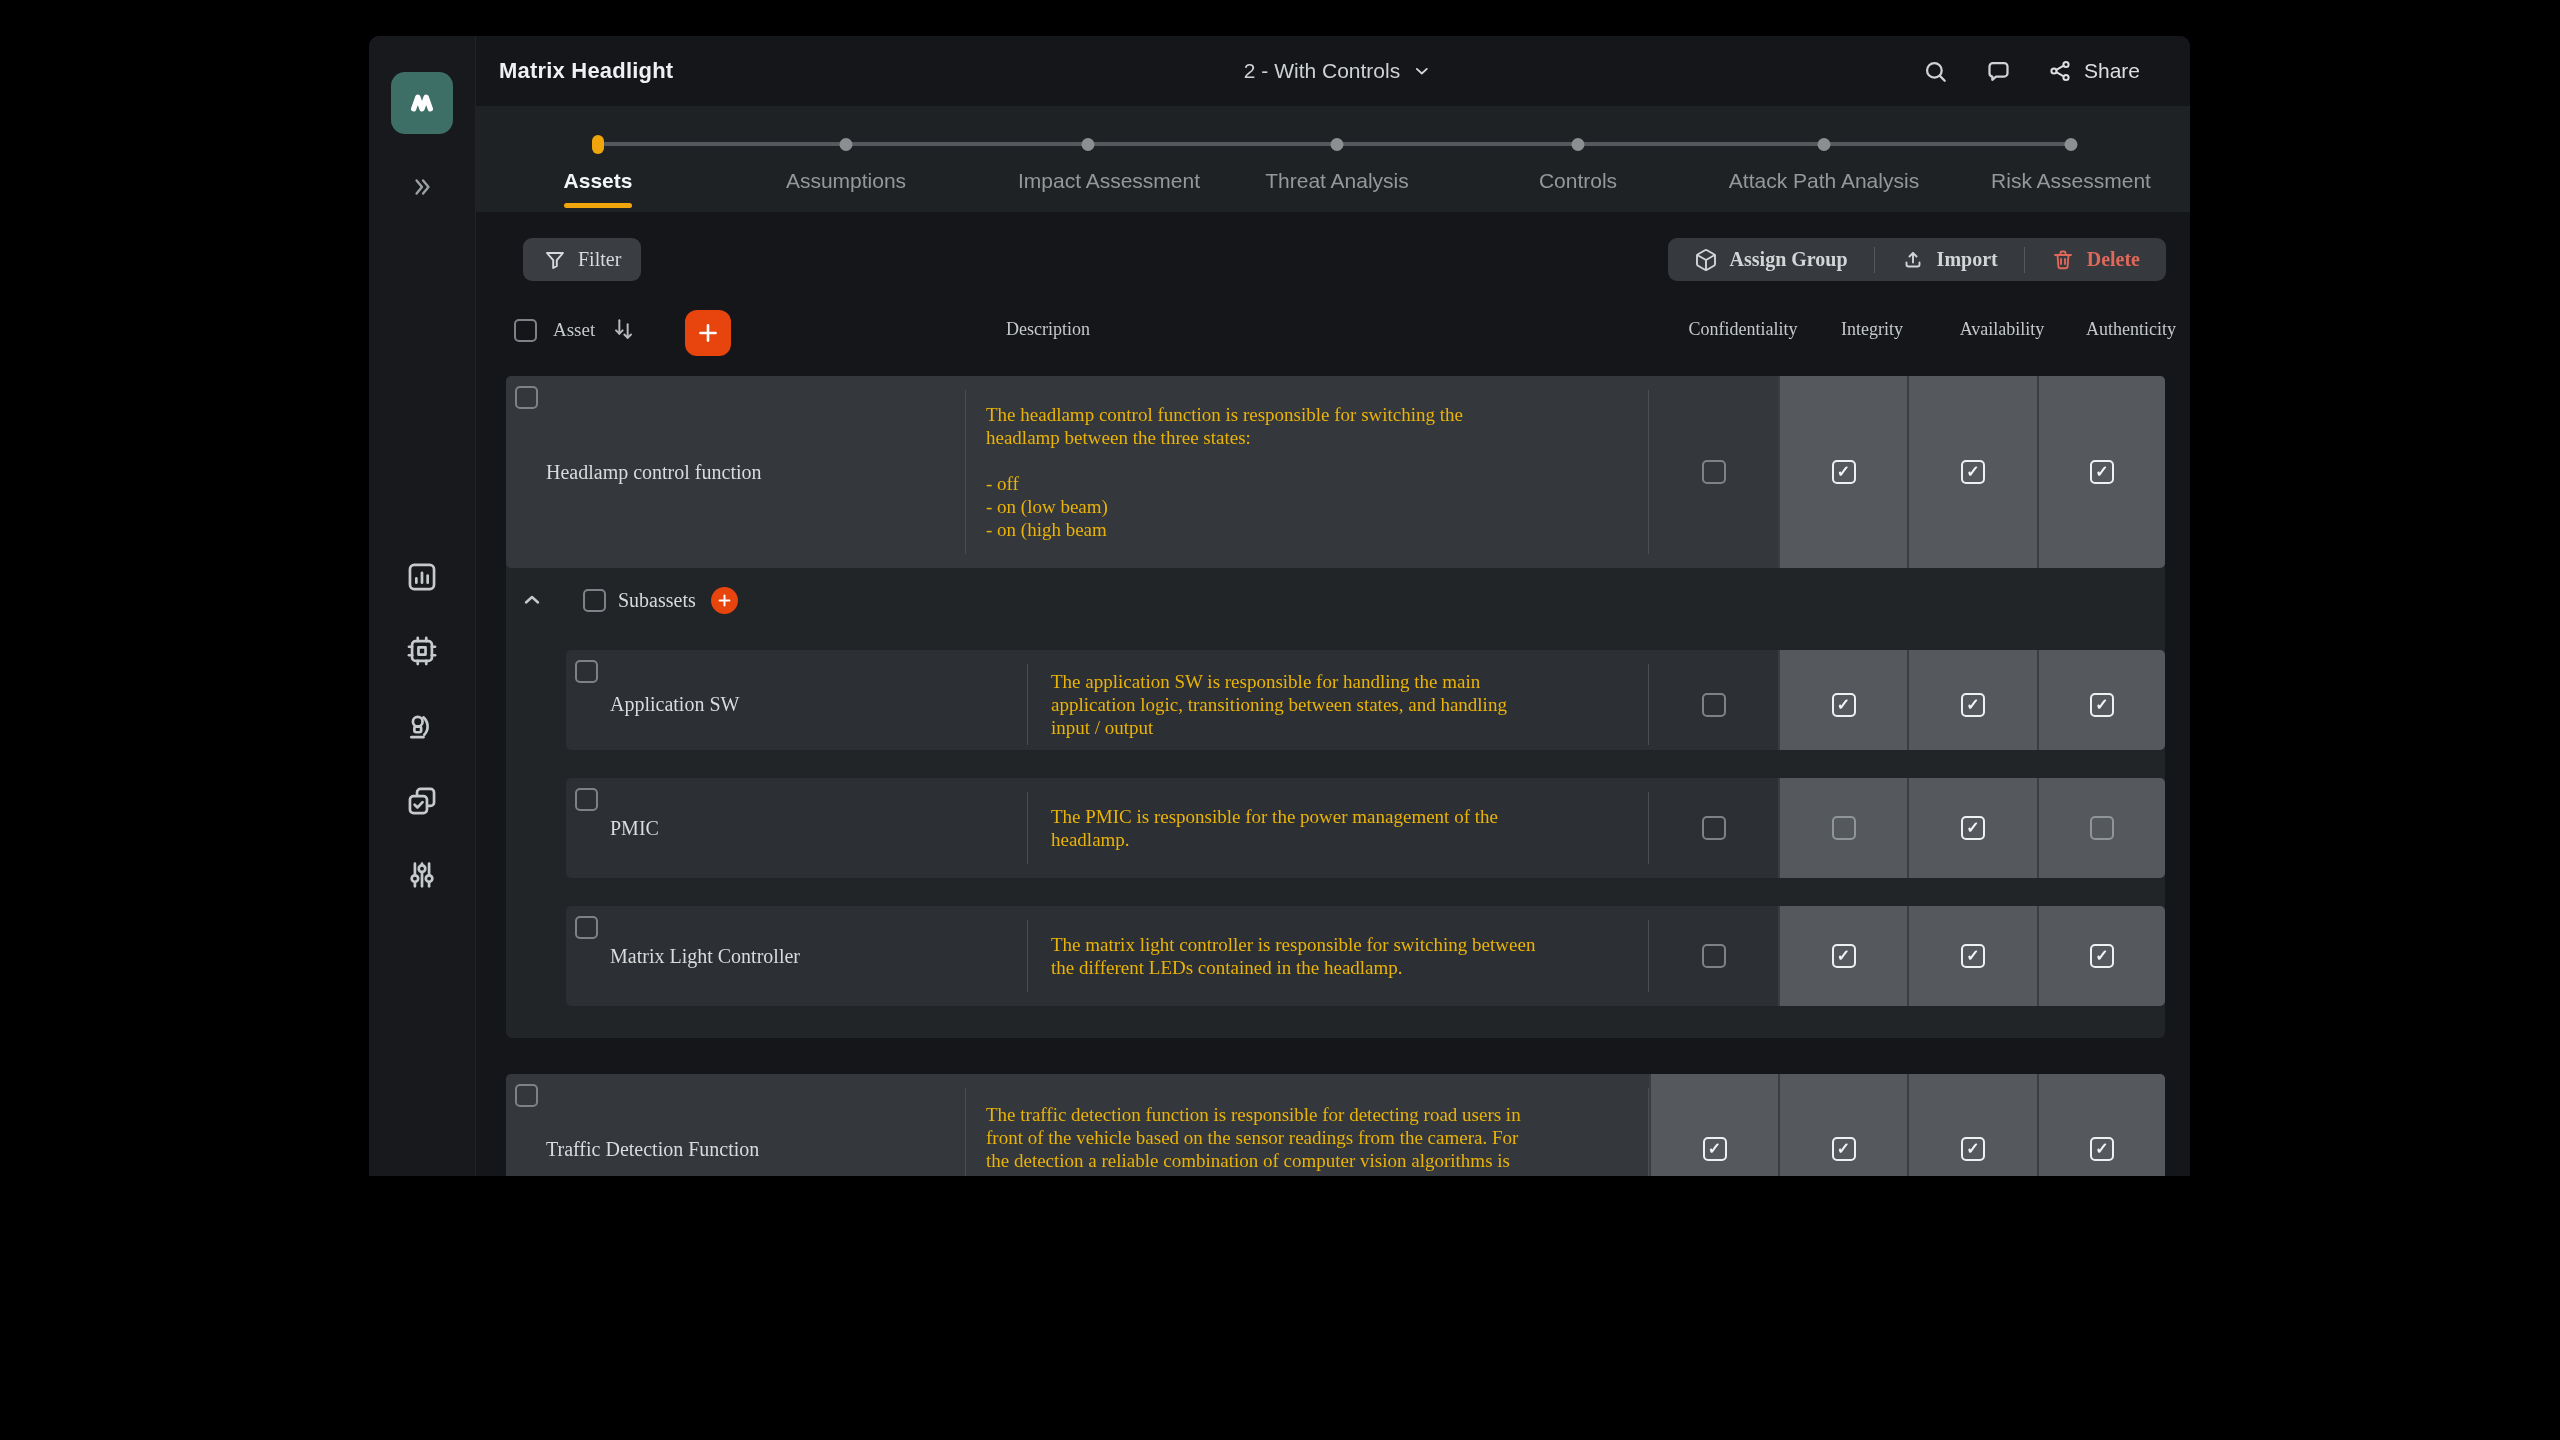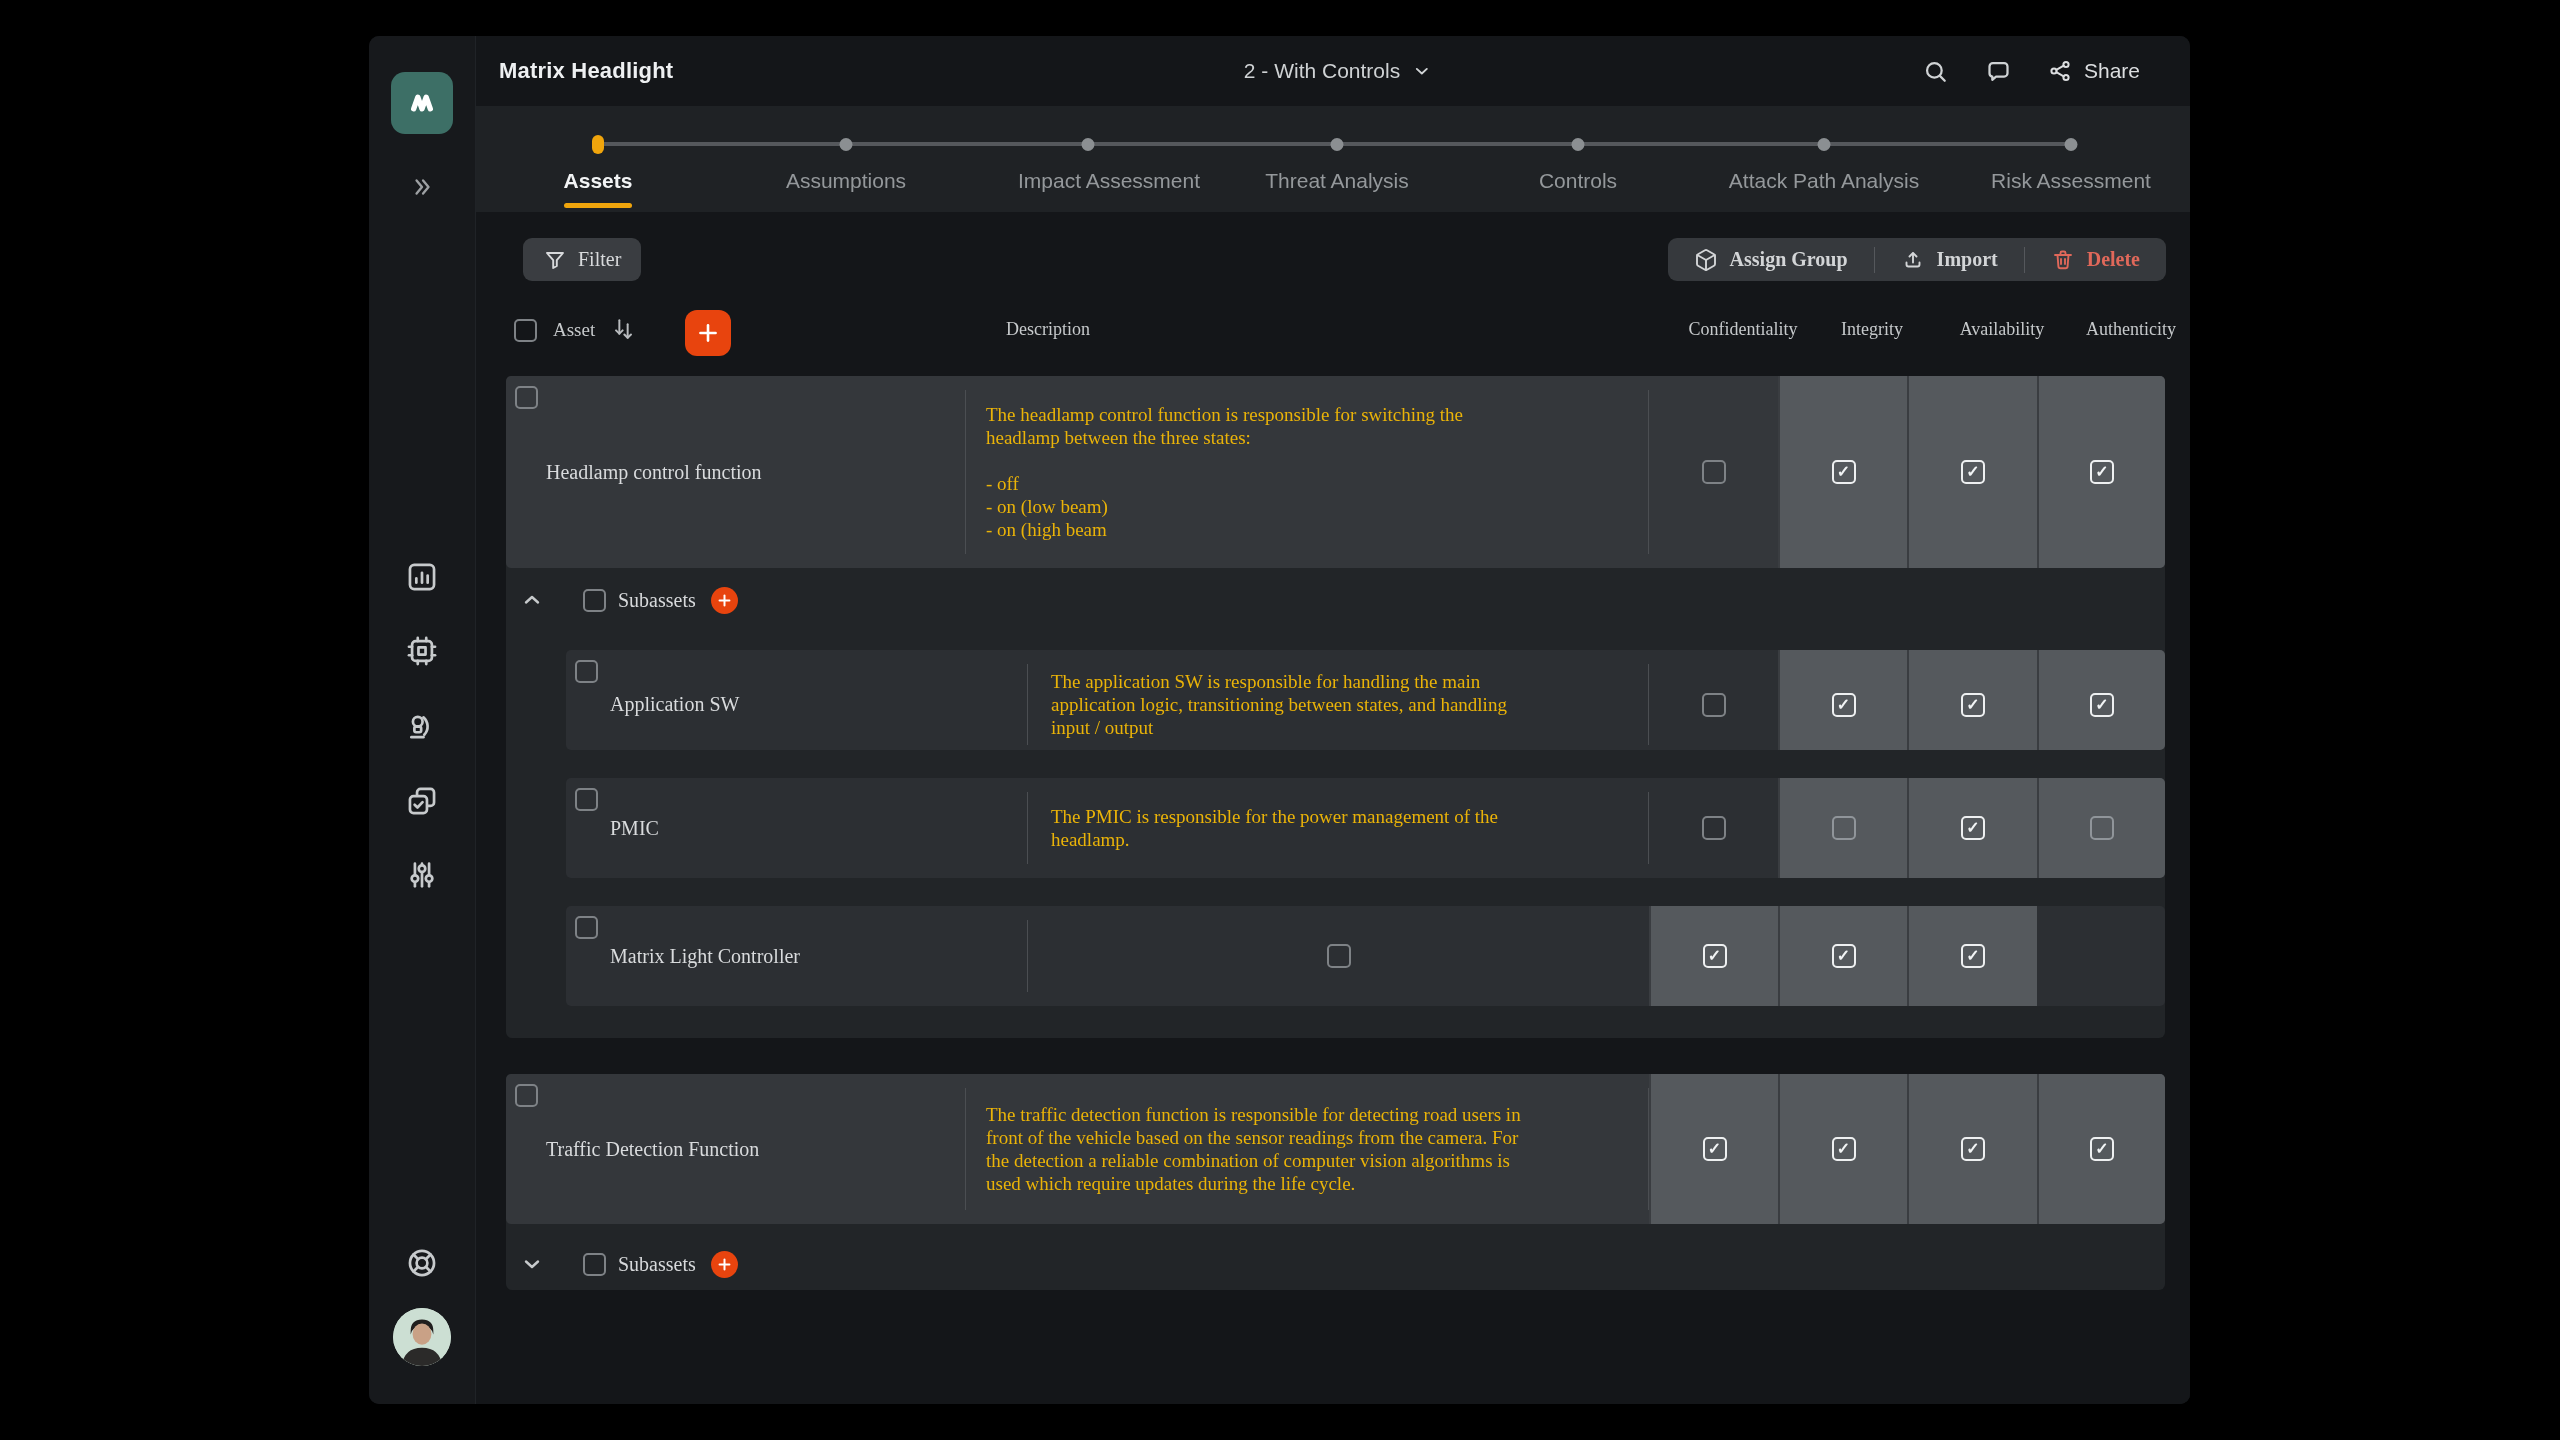--- a/index.html
+++ b/index.html
@@ -1,16 +1,16 @@
 <!DOCTYPE html>
 <html><head>
 <meta charset="utf-8">
 <style>
   html,body{margin:0;padding:0;background:#000;}
-  .stage{position:relative;width:2560px;height:1440px;background:#000;overflow:hidden;
+  .stage{position:relative;width:2560px;height:1176px;background:#000;overflow:hidden;
          font-family:"Liberation Sans","DejaVu Sans",sans-serif;-webkit-font-smoothing:antialiased;}
   .window{position:absolute;left:369px;top:36px;width:1821px;height:1368px;display:flex;
           border-radius:10px;overflow:hidden;background:#141619;}
 
   
   .sidebar{position:relative;width:106px;flex:0 0 106px;background:#17191c;border-right:1px solid #202327;}
   .logo{position:absolute;left:22px;top:36px;width:62px;height:62px;border-radius:14px;background:#3d6f66;
         display:flex;align-items:center;justify-content:center;}
   .collapse-btn{position:absolute;left:40px;top:138px;width:26px;height:26px;color:#9da0a3;cursor:pointer;}
   .side-ico{position:absolute;left:36px;width:34px;height:34px;color:#c7cacc;}
@@ -401,20 +401,24 @@
                 <div class="sec-cell lit">
                     <div class="cb dim"></div>
                   </div>
               </div>
 
               <div class="arow sub" style="height:100px">
                 <div class="name-cell">
                   <div class="cb"></div>
                   <div class="asset-name">Matrix Light Controller</div>
                 </div>
+                <div class="desc-cell">
+                  <div class="desc-text">The matrix light controller is responsible for switching between
+the different LEDs contained in the headlamp.</div>
+                </div>
                 <div class="sec-cell">
                     <div class="cb"></div>
                   </div>
                 <div class="sec-cell lit">
                     <div class="cb checked"></div>
                   </div>
                 <div class="sec-cell lit">
                     <div class="cb checked"></div>
                   </div>
                 <div class="sec-cell lit">

